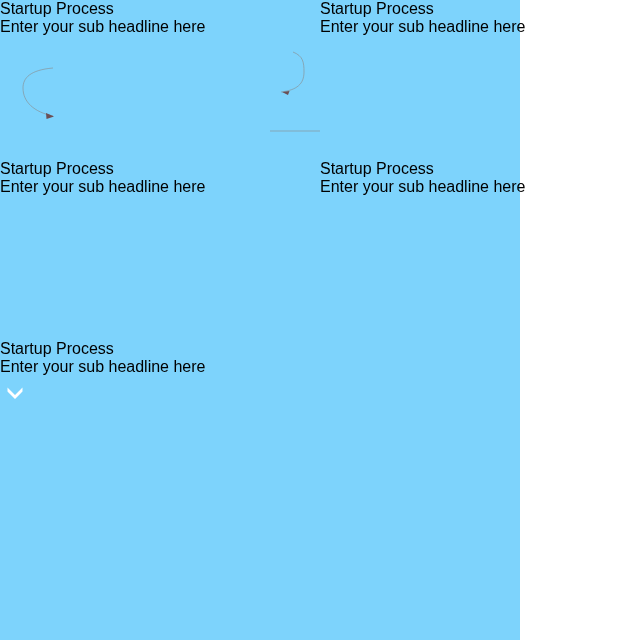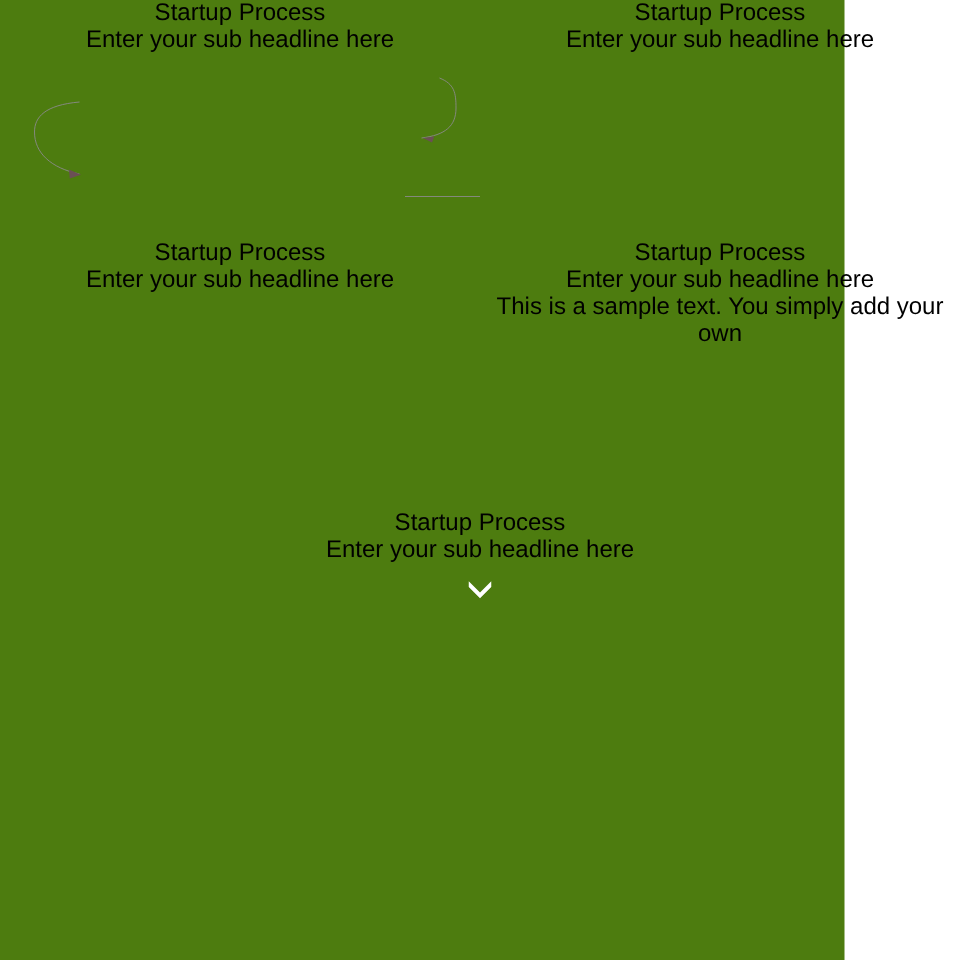--- a/index.html
+++ b/index.html
@@ -1,17 +1,17 @@
 <!DOCTYPE html>
 <html><head>
 <meta charset="utf-8">
 <style>
   html,body{margin:0;padding:0;background:#ffffff;width:640px;height:640px;overflow:hidden;
     font-family:"Liberation Sans",sans-serif;-webkit-font-smoothing:antialiased;}
-  .page{position:relative;width:563px;height:640px;background:#4d7c0f;text-align:center;}
+  .page{position:relative;width:520px;height:640px;background:#7dd3fc;}
   .abs{position:absolute;}
 </style>
 </head>
 <body>
 
 <div class="page">
 
   <div class="abs sec-steps" style="left:0;top:0;width:320px;height:160px;">
     <div class="sec-title t1">Startup Process</div>
     <div class="sec-sub s1">Enter your sub headline here</div>
@@ -34,21 +34,20 @@
   <div class="abs sec-circ" style="left:0;top:160px;width:320px;height:180px;">
     <div class="sec-title t3">Startup Process</div>
     <div class="sec-sub s3">Enter your sub headline here</div>
     <div class="circ-bullets"></div>
     <div class="circ-rings"></div>
   </div>
 
   <div class="abs sec-cols" style="left:320px;top:160px;width:320px;height:180px;">
     <div class="sec-title t4">Startup Process</div>
     <div class="sec-sub s4">Enter your sub headline here</div>
-    <div class="cols-banner">This is a sample text. You simply add your own</div>
     <div class="cols-wrap"></div>
   </div>
 
   <div class="abs sec-arrows" style="left:0;top:340px;width:640px;height:300px;">
     <div class="big-title">Startup Process</div>
     <div class="big-sub">Enter your sub headline here</div>
     <div class="arrow-block"></div>
     <div class="divider-icon-box">
       <svg width="30" height="30" viewBox="0 0 30 30">
         <path d="M7.5 11.5 L15 19 L22.5 11.5 L22.5 15.4 L15 22.9 L7.5 15.4 Z" fill="#ffffff"></path>

